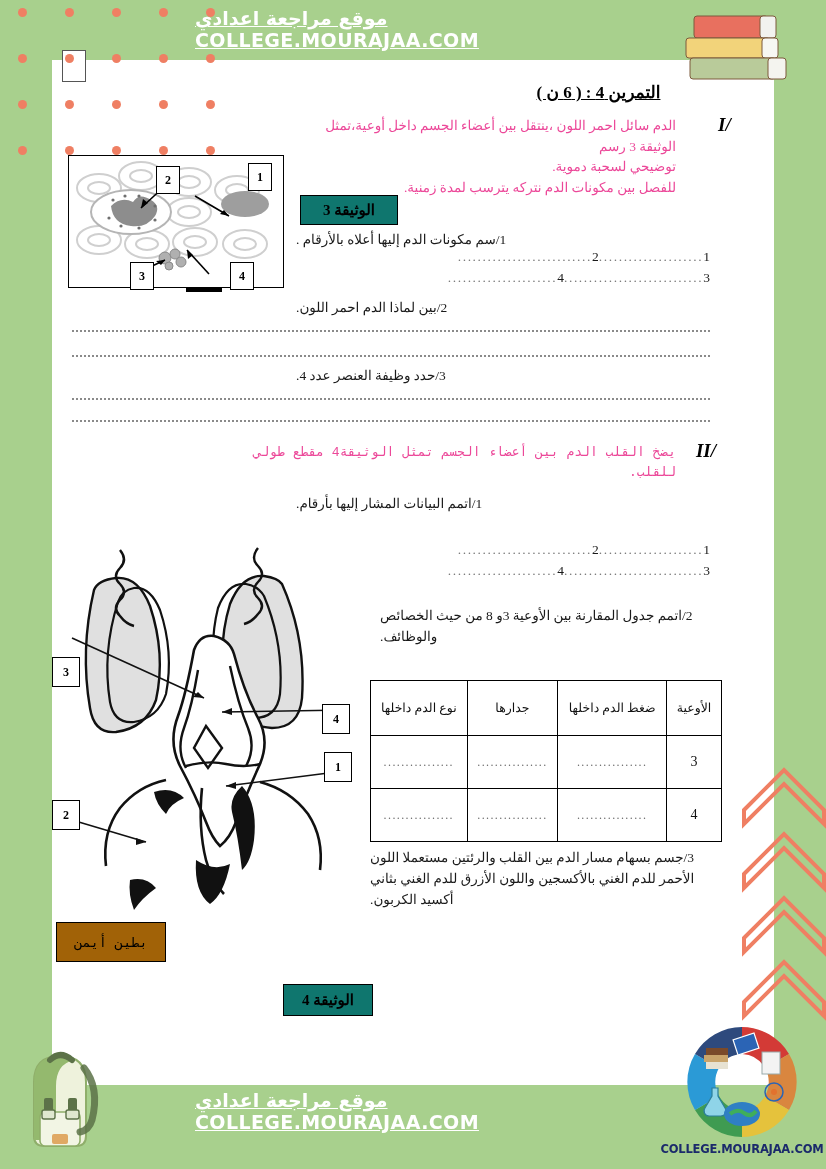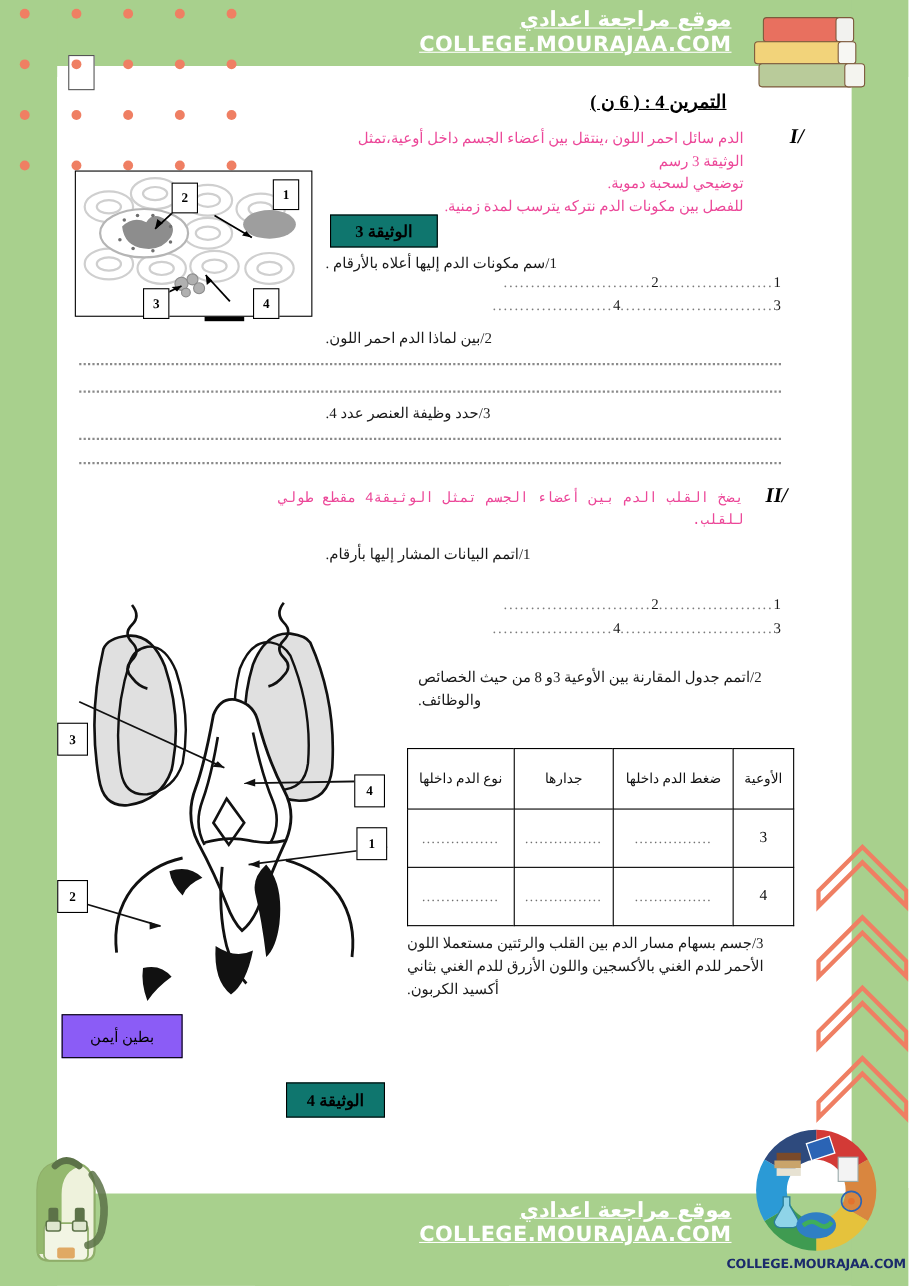--- a/index.html
+++ b/index.html
@@ -65,21 +65,21 @@
     position: absolute;
     left: 742px;
     top: 762px;
     width: 84px;
     height: 260px;
   }
 
   
   .banner {
     position: absolute;
-    text-align: right;
+    text-align: left;
     color: #ffffff;
     line-height: 1.15;
     font-family: "DejaVu Sans", "Liberation Sans", sans-serif;
   }
   #header-banner { left: 195px; top: 8px;  width: 470px; }
   #footer-banner { left: 195px; top: 1090px; width: 470px; }
   .banner .ar {
     font-size: 19px;
     font-weight: bold;
     text-decoration: underline;
@@ -214,21 +214,21 @@
     direction: rtl;
     text-align: center;
     font-weight: bold;
     font-size: 15px;
     color: #000;
     display: flex;
     align-items: center;
     justify-content: center;
   }
   #doc3-box { left: 300px; top: 195px; width: 96px; height: 28px; }
-  #doc4-box { left: 260px; top: 984px; width: 88px; height: 30px; text-align: right; }
+  #doc4-box { left: 283px; top: 984px; width: 88px; height: 30px; text-align: right; }
 
   
   #smear-frame {
     position: absolute;
     left: 68px;
     top: 155px;
     width: 214px;
     height: 131px;
     border: 1.5px solid #000;
     background: #fff;
@@ -263,27 +263,28 @@
     width: 320px;
     height: 410px;
   }
   #ventricle-label {
     position: absolute;
     left: 56px;
     top: 922px;
     width: 108px;
     height: 38px;
     border: 1.2px solid #000;
-    background: #8b5cf6;
+    background: #a16207;
     direction: rtl;
     font-size: 13.5px;
     color: #000;
     display: flex;
     align-items: center;
     justify-content: center;
+    font-family: Liberation Mono, monospace;
   }
 
   
   #cmp-table {
     position: absolute;
     left: 370px;
     top: 680px;
     width: 352px;
     border-collapse: collapse;
     direction: rtl;

